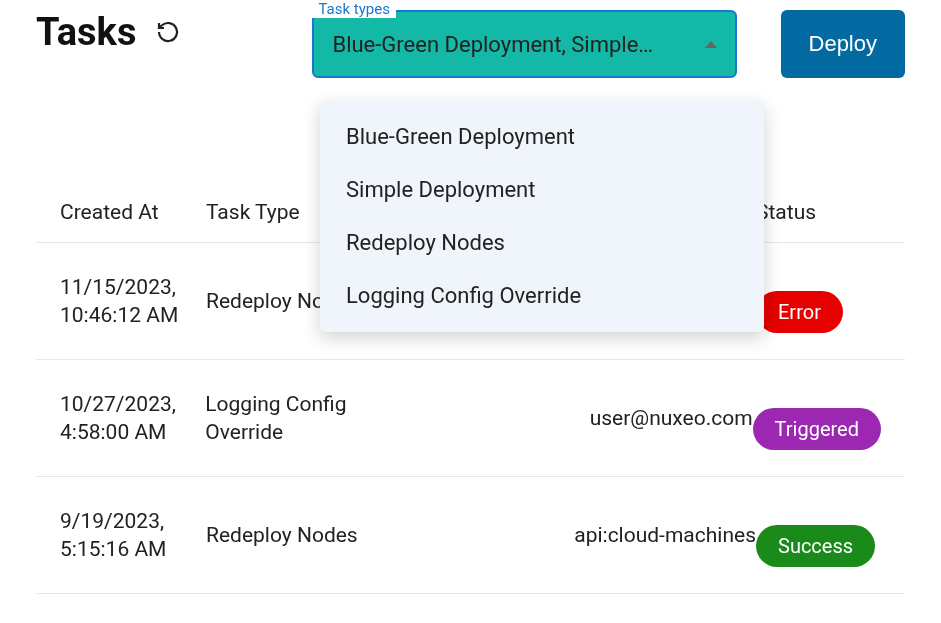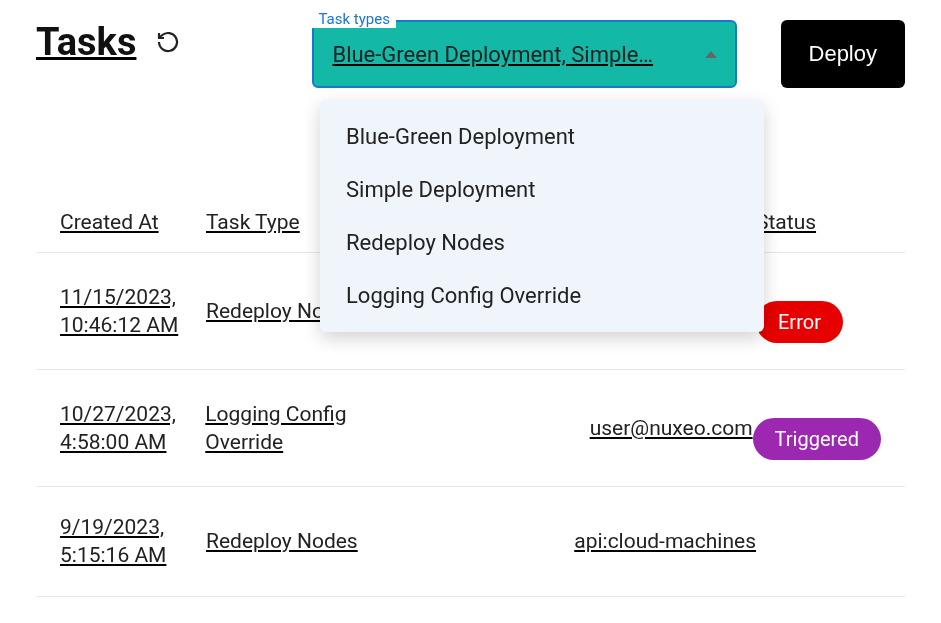--- a/index.html
+++ b/index.html
@@ -5,22 +5,21 @@
     * { box-sizing: border-box; margin: 0; padding: 0; }
     body {
       font-family: -apple-system, BlinkMacSystemFont, "Segoe UI", Roboto, Helvetica, Arial, sans-serif;
       background: #fff;
       width: 941px;
       height: 623px;
       overflow: hidden;
       position: relative;
     }
     .container {
-      padding: 20px 36px;
-      text-decoration: underline;
+      padding: 10px 36px;
     }
     .header {
       display: flex;
       align-items: flex-start;
       gap: 20px;
       margin-bottom: 70px;
     }
     .title-wrap {
       display: flex;
       align-items: center;
@@ -78,21 +77,21 @@
     }
     .select-arrow {
       width: 0;
       height: 0;
       border-left: 6px solid transparent;
       border-right: 6px solid transparent;
       border-bottom: 7px solid #666;
       margin-left: 12px;
     }
     .deploy-btn {
-      background: #000000;
+      background: #0369a1;
       color: #fff;
       border: none;
       border-radius: 6px;
       height: 68px;
       padding: 0 28px;
       font-size: 22px;
       font-weight: 500;
       cursor: pointer;
       margin-left: 24px;
       flex-shrink: 0;
@@ -200,20 +199,23 @@
       <div class="td col-trig">user@nuxeo.com</div>
       <div class="td col-status">
         <span class="status-badge status-triggered">Triggered</span>
       </div>
     </div>
 
     <div class="trow">
       <div class="td col-created">9/19/2023, 5:15:16 AM</div>
       <div class="td col-type">Redeploy Nodes</div>
       <div class="td col-trig">api:cloud-machines</div>
+      <div class="td col-status">
+        <span class="status-badge status-success">Success</span>
+      </div>
     </div>
   </div>
 </div>
 
 <div class="dropdown">
   <div class="dropdown-item">Blue-Green Deployment</div>
   <div class="dropdown-item">Simple Deployment</div>
   <div class="dropdown-item">Redeploy Nodes</div>
   <div class="dropdown-item">Logging Config Override</div>
 </div>

